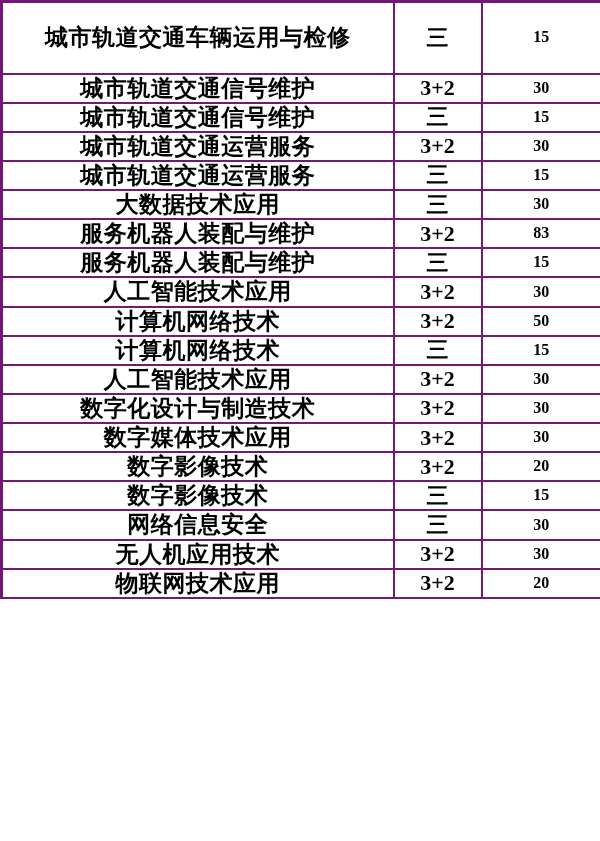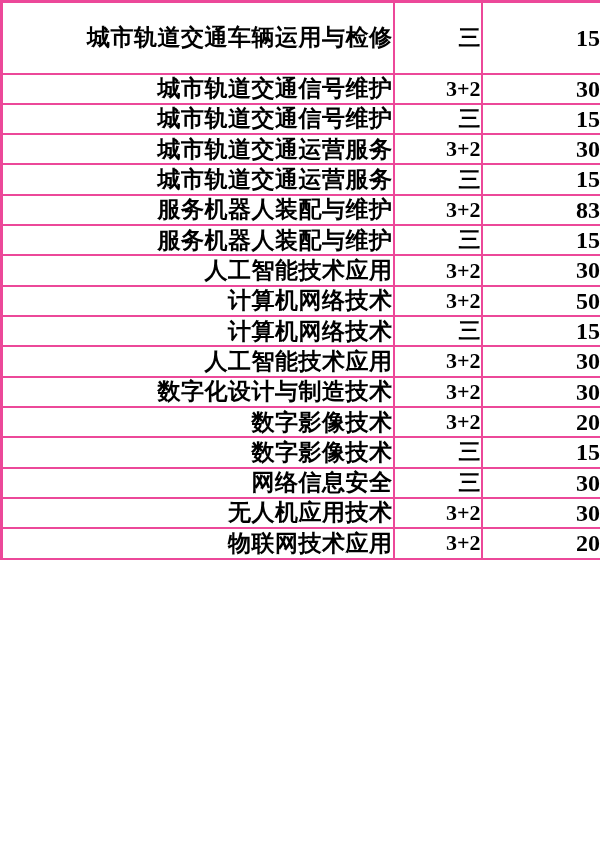--- a/index.html
+++ b/index.html
@@ -23,38 +23,38 @@
   table.majors {
     border-collapse: collapse;
     width: 600px;
     table-layout: fixed;
   }
   table.majors col.c-name { width: 392px; }
   table.majors col.c-type { width: 88px; }
   table.majors col.c-num  { width: 120px; }
 
   table.majors td {
-    border: 2px solid #ec4899;
+    border: 2px solid #701a75;
     padding: 0;
-    text-align: right;
+    text-align: center;
     vertical-align: middle;
     font-weight: bold;
     line-height: 1.18;
   }
   td.name {
     font-size: 23px;
     letter-spacing: 0.5px;
     padding: 4px 6px;
   }
   td.type {
     font-size: 22px;
     font-family: "Liberation Serif", "DejaVu Serif", serif;
   }
   td.num {
-    font-size: 24px;
+    font-size: 16px;
   }
   tr.row { height: 27px; }
   tr.row.tall { height: 72px; }
 
   
   table.majors tr td:first-child { border-left-width: 3px; }
   table.majors tr td:last-child { border-right-width: 3px; }
   table.majors tr:first-child td { border-top-width: 3px; }
 </style>
 </head>
@@ -87,20 +87,25 @@
           <td class="name">城市轨道交通运营服务</td>
           <td class="type">3+2</td>
           <td class="num">30</td>
         </tr>
         <tr class="row">
           <td class="name">城市轨道交通运营服务</td>
           <td class="type">三</td>
           <td class="num">15</td>
         </tr>
         <tr class="row">
+          <td class="name">大数据技术应用</td>
+          <td class="type">三</td>
+          <td class="num">30</td>
+        </tr>
+        <tr class="row">
           <td class="name">服务机器人装配与维护</td>
           <td class="type">3+2</td>
           <td class="num">83</td>
         </tr>
         <tr class="row">
           <td class="name">服务机器人装配与维护</td>
           <td class="type">三</td>
           <td class="num">15</td>
         </tr>
         <tr class="row">
@@ -122,20 +127,25 @@
           <td class="name">人工智能技术应用</td>
           <td class="type">3+2</td>
           <td class="num">30</td>
         </tr>
         <tr class="row">
           <td class="name">数字化设计与制造技术</td>
           <td class="type">3+2</td>
           <td class="num">30</td>
         </tr>
         <tr class="row">
+          <td class="name">数字媒体技术应用</td>
+          <td class="type">3+2</td>
+          <td class="num">30</td>
+        </tr>
+        <tr class="row">
           <td class="name">数字影像技术</td>
           <td class="type">3+2</td>
           <td class="num">20</td>
         </tr>
         <tr class="row">
           <td class="name">数字影像技术</td>
           <td class="type">三</td>
           <td class="num">15</td>
         </tr>
         <tr class="row">

